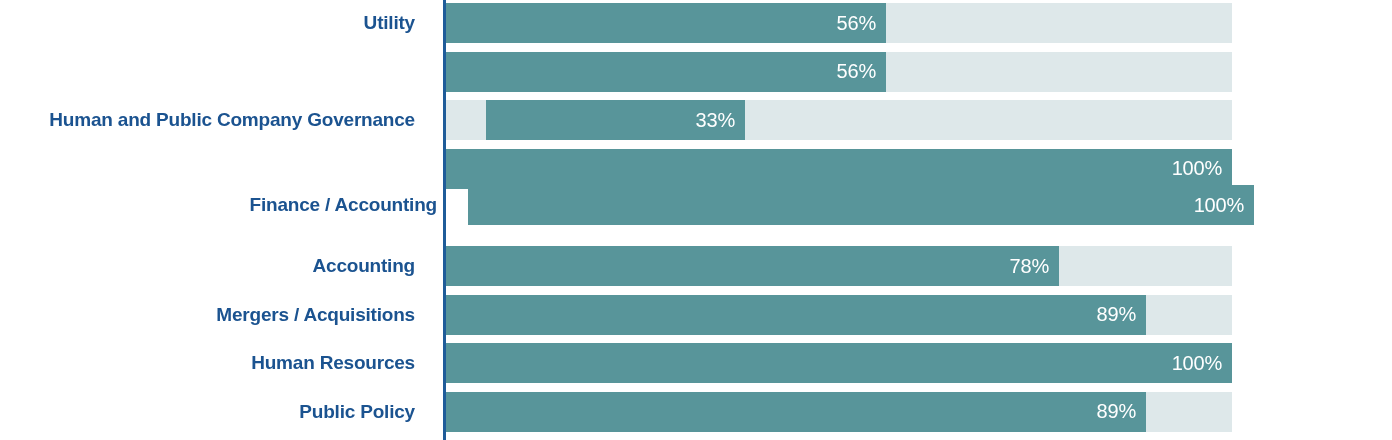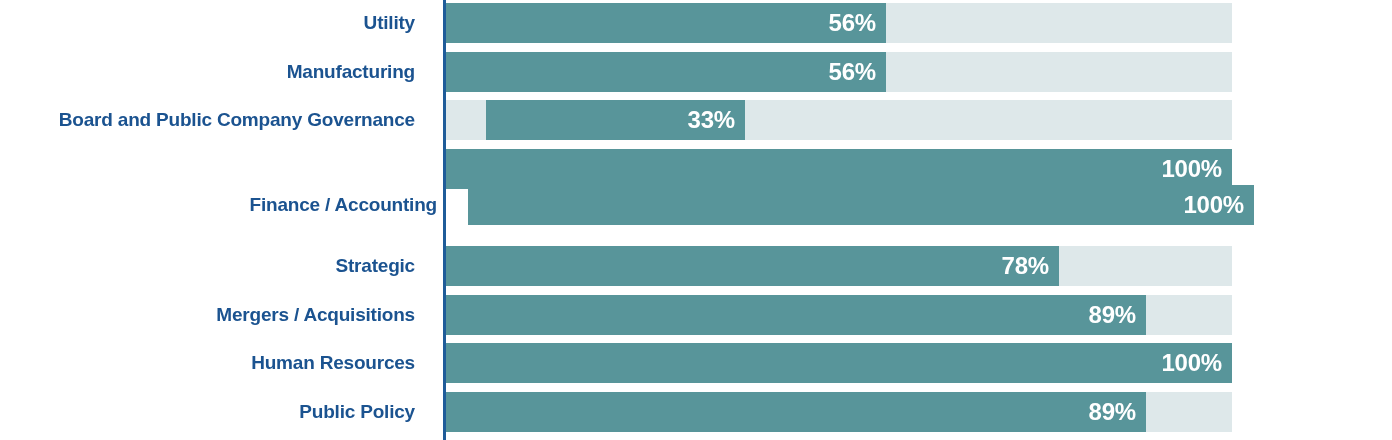--- a/index.html
+++ b/index.html
@@ -90,22 +90,22 @@
     height: 40px;
     background: #58959A;
     display: flex;
     align-items: center;
     justify-content: flex-end;
     box-sizing: border-box;
     padding-right: 10px;
   }
 
   .bar-value {
-    font-size: 24px;
-    font-weight: bold;
+    font-size: 20px;
+    font-weight: normal;
     color: #FFFFFF;
     white-space: nowrap;
     letter-spacing: -0.2px;
     text-align: center;
   }
 </style>
 </head>
 <body>
 
 <div id="chart-root">
@@ -113,29 +113,28 @@
     <div class="rows" id="rows-container">
         <div class="bar-row" style="top: 3px; padding-left: 24px;">
           <div class="cat-label">Utility</div>
           <div class="track">
             <div class="bar-fill" style="width: 440px;">
               <span class="bar-value">56%</span>
             </div>
           </div>
         </div>
         <div class="bar-row" style="top: 51.6px;">
-          <div class="cat-label">Manufacturing</div>
           <div class="track">
             <div class="bar-fill" style="width: 440px;">
               <span class="bar-value">56%</span>
             </div>
           </div>
         </div>
         <div class="bar-row" style="top: 100.2px;">
-          <div class="cat-label">Board and Public Company Governance</div>
+          <div class="cat-label">Human and Public Company Governance</div>
           <div class="track">
             <div class="bar-fill" style="width: 259px; margin-left: 40px;">
               <span class="bar-value">33%</span>
             </div>
           </div>
         </div>
         <div class="bar-row" style="top: 148.8px;">
           <div class="track">
             <div class="bar-fill" style="width: 786px;">
               <span class="bar-value">100%</span>
@@ -144,21 +143,21 @@
         </div>
         <div class="bar-row" style="top: 185px; margin-left: 22px;">
           <div class="cat-label">Finance / Accounting</div>
           <div class="track">
             <div class="bar-fill" style="width: 786px;">
               <span class="bar-value">100%</span>
             </div>
           </div>
         </div>
         <div class="bar-row" style="top: 246px;">
-          <div class="cat-label">Strategic</div>
+          <div class="cat-label">Accounting</div>
           <div class="track">
             <div class="bar-fill" style="width: 613px;">
               <span class="bar-value">78%</span>
             </div>
           </div>
         </div>
         <div class="bar-row" style="top: 294.6px;">
           <div class="cat-label">Mergers / Acquisitions</div>
           <div class="track">
             <div class="bar-fill" style="width: 700px;">

